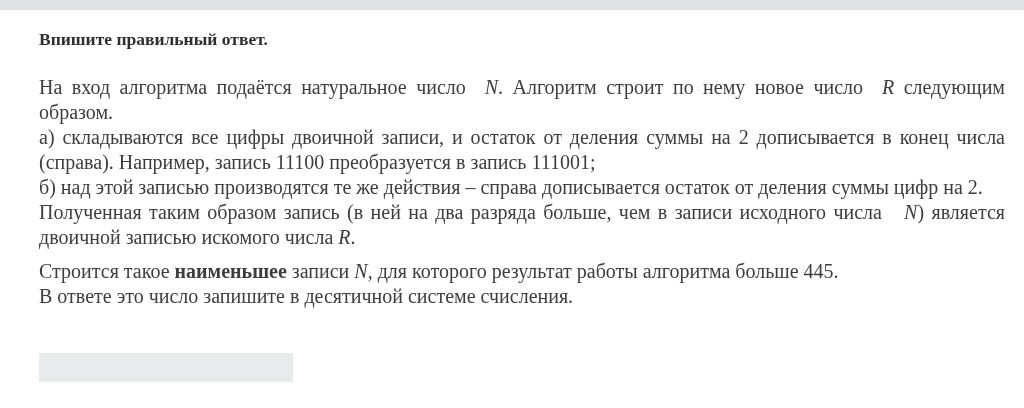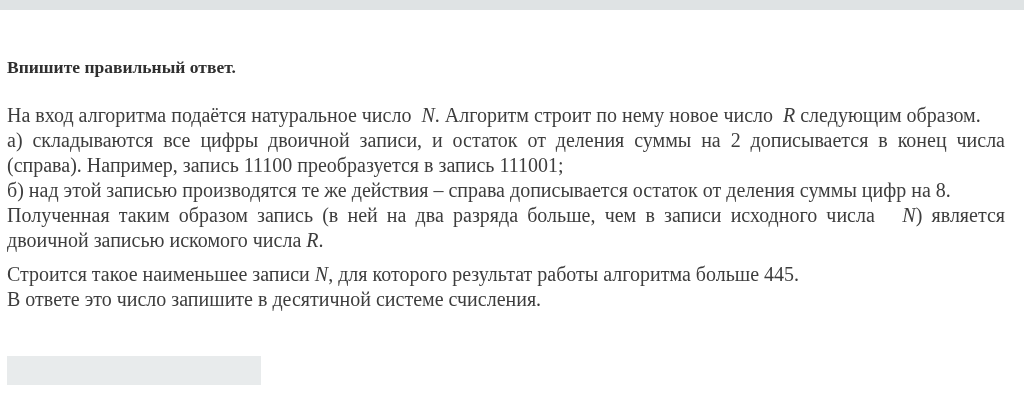--- a/index.html
+++ b/index.html
@@ -10,42 +10,41 @@
     width: 1024px;
     height: 408px;
     overflow: hidden;
   }
   .topbar {
     width: 100%;
     height: 10px;
     background: #dfe3e4;
   }
   .content {
-    padding: 17px 19px 0 7px;
+    padding: 17px 19px 0 39px;
     font-family: "Liberation Serif", "DejaVu Serif", serif;
     color: #3d3d3d;
-    margin-top: 28px;
   }
   .prompt-heading {
     font-size: 17.5px;
     line-height: 25px;
     font-weight: bold;
     color: #2f2f2f;
     margin: 0 0 23px 0;
   }
   .para {
     font-size: 20px;
     line-height: 25px;
     text-align: justify;
   }
   .task-group {
     margin-top: 9px;
   }
   .it { font-style: italic; }
-  .bd { font-weight: normal; }
+  .bd { font-weight: bold; }
   .answer-input {
     display: block;
     margin-top: 44px;
     width: 254px;
     height: 29px;
     background: #e8ebec;
     border: none;
     outline: none;
     padding: 0 8px;
     font-family: "Liberation Serif", "DejaVu Serif", serif;
@@ -57,21 +56,21 @@
 <body>
 
 <div class="topbar"></div>
 
 <div class="content">
   <div class="prompt-heading">Впишите правильный ответ.</div>
 
   <div>
       <div class="para"><span>На вход алгоритма подаётся натуральное число&nbsp; </span><span class="it">N</span><span>. Алгоритм строит по нему новое число&nbsp; </span><span class="it">R</span><span> следующим образом.</span></div>
       <div class="para"><span>а) складываются все цифры двоичной записи, и остаток от деления суммы на 2 дописывается в конец числа (справа). Например, запись 11100 преобразуется в запись 111001;</span></div>
-      <div class="para"><span>б) над этой записью производятся те же действия – справа дописывается остаток от деления суммы цифр на 8.</span></div>
+      <div class="para"><span>б) над этой записью производятся те же действия – справа дописывается остаток от деления суммы цифр на 2.</span></div>
       <div class="para"><span>Полученная таким образом запись (в ней на два разряда больше, чем в записи исходного числа&nbsp;&nbsp; </span><span class="it">N</span><span>) является двоичной записью искомого числа </span><span class="it">R</span><span>.</span></div>
     </div>
 
   <div class="task-group">
       <div class="para"><span>Строится такое </span><span class="bd">наименьшее</span><span> записи </span><span class="it">N</span><span>, для которого результат работы алгоритма больше 445.</span></div>
       <div class="para"><span>В ответе это число запишите в десятичной системе счисления.</span></div>
     </div>
 
   <input class="answer-input" type="text" value="" style="">
 </div>

